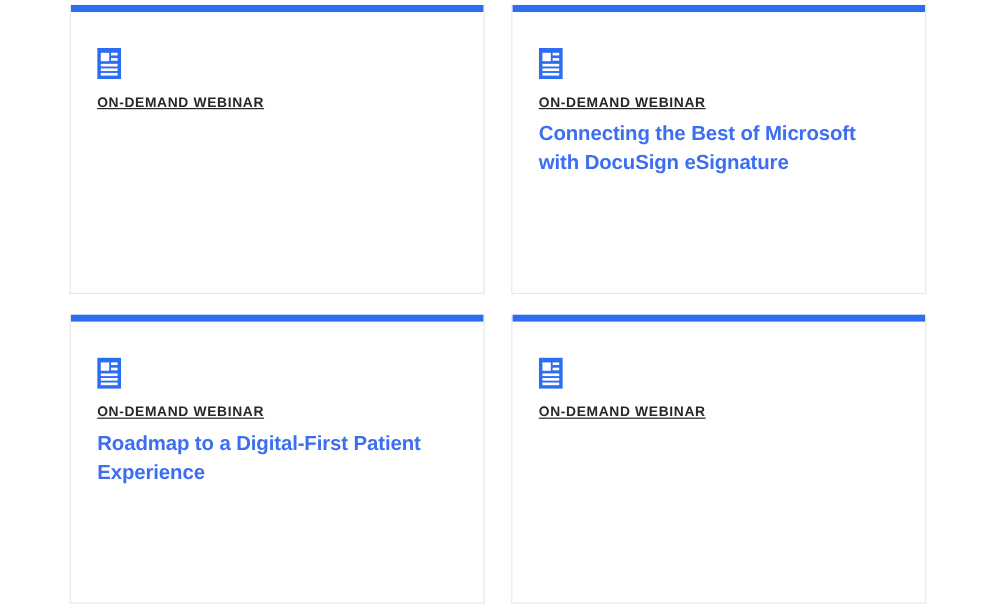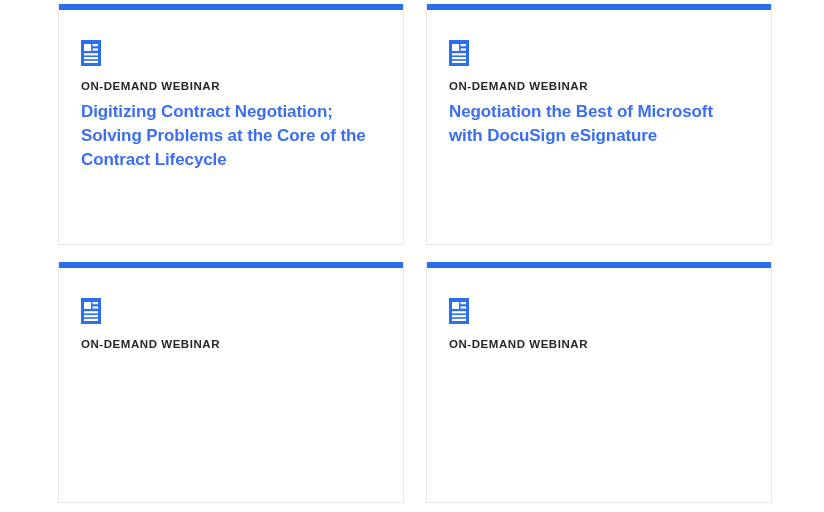--- a/index.html
+++ b/index.html
@@ -57,74 +57,37 @@
 
   .card-eyebrow {
     font-size: 11.5px;
     font-weight: bold;
     letter-spacing: 0.55px;
     color: #26262b;
     line-height: 14px;
     margin: 0 0 7px 0;
     text-transform: uppercase;
     font-family: "Liberation Sans", sans-serif;
+    text-decoration: underline;
   }
 
   .card-title {
     font-size: 17px;
     font-weight: bold;
     color: #3b6ef0;
     line-height: 24px;
     margin: 0;
     letter-spacing: -0.1px;
     font-family: "Liberation Sans", sans-serif;
   }
 </style>
 </head>
 <body>
 
 <div id="card-grid">
-
-  <div class="resource-card">
-    <div class="card-top-bar"></div>
-    <div class="card-body">
-      <span class="card-icon">
-        <svg width="20" height="26" viewBox="0 0 20 26" xmlns="http://www.w3.org/2000/svg">
-          <rect x="0" y="0" width="20" height="26" fill="#2c6ef2"></rect>
-          <rect x="3" y="4" width="7" height="7" fill="#ffffff"></rect>
-          <rect x="11.5" y="4" width="5.5" height="2.2" fill="#ffffff"></rect>
-          <rect x="11.5" y="8.4" width="5.5" height="2.2" fill="#ffffff"></rect>
-          <rect x="3" y="13.2" width="14" height="2.2" fill="#ffffff"></rect>
-          <rect x="3" y="17" width="14" height="2.2" fill="#ffffff"></rect>
-          <rect x="3" y="20.8" width="14" height="2.2" fill="#ffffff"></rect>
-        </svg>
-      </span>
-      <p class="card-eyebrow">ON-DEMAND WEBINAR</p>
-      <h3 class="card-title">Digitizing Contract Negotiation; Solving Problems at the Core of the Contract Lifecycle</h3>
-    </div>
-  </div>
-
-  <div class="resource-card">
-    <div class="card-top-bar"></div>
-    <div class="card-body">
-      <span class="card-icon">
-        <svg width="20" height="26" viewBox="0 0 20 26" xmlns="http://www.w3.org/2000/svg">
-          <rect x="0" y="0" width="20" height="26" fill="#2c6ef2"></rect>
-          <rect x="3" y="4" width="7" height="7" fill="#ffffff"></rect>
-          <rect x="11.5" y="4" width="5.5" height="2.2" fill="#ffffff"></rect>
-          <rect x="11.5" y="8.4" width="5.5" height="2.2" fill="#ffffff"></rect>
-          <rect x="3" y="13.2" width="14" height="2.2" fill="#ffffff"></rect>
-          <rect x="3" y="17" width="14" height="2.2" fill="#ffffff"></rect>
-          <rect x="3" y="20.8" width="14" height="2.2" fill="#ffffff"></rect>
-        </svg>
-      </span>
-      <p class="card-eyebrow">ON-DEMAND WEBINAR</p>
-      <h3 class="card-title">Negotiation the Best of Microsoft with DocuSign eSignature</h3>
-    </div>
-  </div>
 
   <div class="resource-card">
     <div class="card-top-bar"></div>
     <div class="card-body">
       <span class="card-icon">
         <svg width="20" height="26" viewBox="0 0 20 26" xmlns="http://www.w3.org/2000/svg">
           <rect x="0" y="0" width="20" height="26" fill="#2c6ef2"></rect>
           <rect x="3" y="4" width="7" height="7" fill="#ffffff"></rect>
           <rect x="11.5" y="4" width="5.5" height="2.2" fill="#ffffff"></rect>
           <rect x="11.5" y="8.4" width="5.5" height="2.2" fill="#ffffff"></rect>
@@ -145,16 +108,54 @@
           <rect x="0" y="0" width="20" height="26" fill="#2c6ef2"></rect>
           <rect x="3" y="4" width="7" height="7" fill="#ffffff"></rect>
           <rect x="11.5" y="4" width="5.5" height="2.2" fill="#ffffff"></rect>
           <rect x="11.5" y="8.4" width="5.5" height="2.2" fill="#ffffff"></rect>
           <rect x="3" y="13.2" width="14" height="2.2" fill="#ffffff"></rect>
           <rect x="3" y="17" width="14" height="2.2" fill="#ffffff"></rect>
           <rect x="3" y="20.8" width="14" height="2.2" fill="#ffffff"></rect>
         </svg>
       </span>
       <p class="card-eyebrow">ON-DEMAND WEBINAR</p>
+      <h3 class="card-title">Connecting the Best of Microsoft with DocuSign eSignature</h3>
+    </div>
+  </div>
+
+  <div class="resource-card">
+    <div class="card-top-bar"></div>
+    <div class="card-body">
+      <span class="card-icon">
+        <svg width="20" height="26" viewBox="0 0 20 26" xmlns="http://www.w3.org/2000/svg">
+          <rect x="0" y="0" width="20" height="26" fill="#2c6ef2"></rect>
+          <rect x="3" y="4" width="7" height="7" fill="#ffffff"></rect>
+          <rect x="11.5" y="4" width="5.5" height="2.2" fill="#ffffff"></rect>
+          <rect x="11.5" y="8.4" width="5.5" height="2.2" fill="#ffffff"></rect>
+          <rect x="3" y="13.2" width="14" height="2.2" fill="#ffffff"></rect>
+          <rect x="3" y="17" width="14" height="2.2" fill="#ffffff"></rect>
+          <rect x="3" y="20.8" width="14" height="2.2" fill="#ffffff"></rect>
+        </svg>
+      </span>
+      <p class="card-eyebrow">ON-DEMAND WEBINAR</p>
+      <h3 class="card-title">Roadmap to a Digital-First Patient Experience</h3>
+    </div>
+  </div>
+
+  <div class="resource-card">
+    <div class="card-top-bar"></div>
+    <div class="card-body">
+      <span class="card-icon">
+        <svg width="20" height="26" viewBox="0 0 20 26" xmlns="http://www.w3.org/2000/svg">
+          <rect x="0" y="0" width="20" height="26" fill="#2c6ef2"></rect>
+          <rect x="3" y="4" width="7" height="7" fill="#ffffff"></rect>
+          <rect x="11.5" y="4" width="5.5" height="2.2" fill="#ffffff"></rect>
+          <rect x="11.5" y="8.4" width="5.5" height="2.2" fill="#ffffff"></rect>
+          <rect x="3" y="13.2" width="14" height="2.2" fill="#ffffff"></rect>
+          <rect x="3" y="17" width="14" height="2.2" fill="#ffffff"></rect>
+          <rect x="3" y="20.8" width="14" height="2.2" fill="#ffffff"></rect>
+        </svg>
+      </span>
+      <p class="card-eyebrow">ON-DEMAND WEBINAR</p>
     </div>
   </div>
 
 </div>
 
 </body></html>

